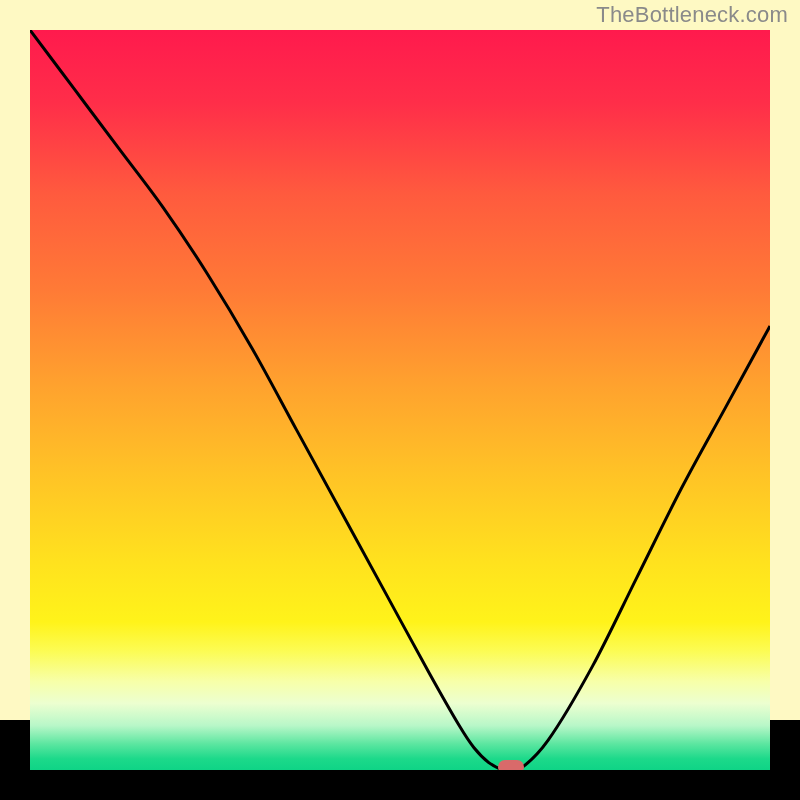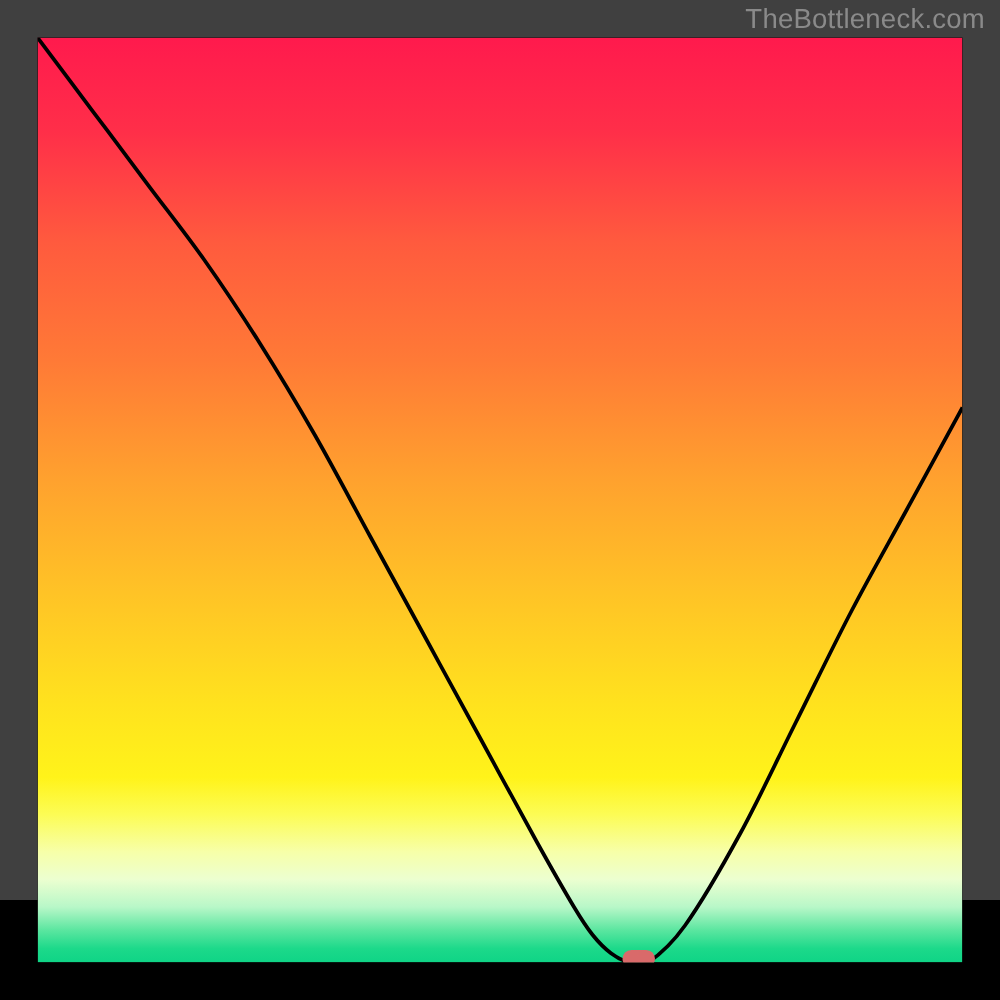--- a/index.html
+++ b/index.html
@@ -8,21 +8,21 @@
     width: 800px;
     height: 800px;
     overflow: hidden;
     background: #000;
     font-family: Arial, Helvetica, sans-serif;
   }
   .container {
     position: relative;
     width: 800px;
     height: 720px;
-    background: #404040;
+    background: #fef9c3;
   }
   .watermark {
     position: absolute;
     top: 2px;
     right: 12px;
     color: #8a8a8a;
     font-size: 22px;
     font-weight: 500;
     letter-spacing: 0.2px;
     z-index: 10;

